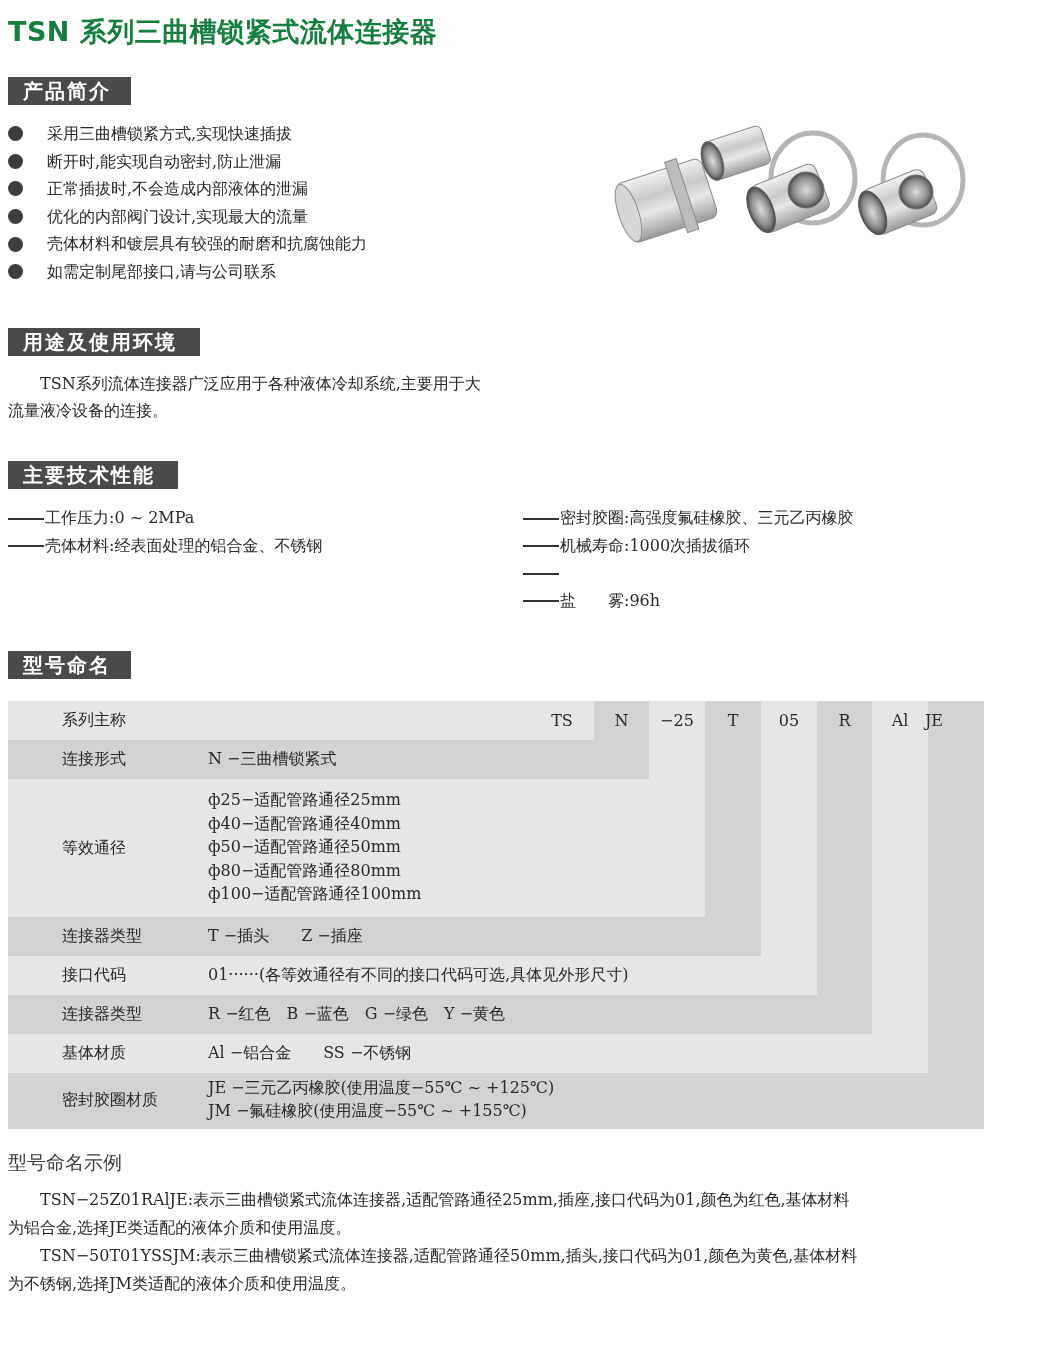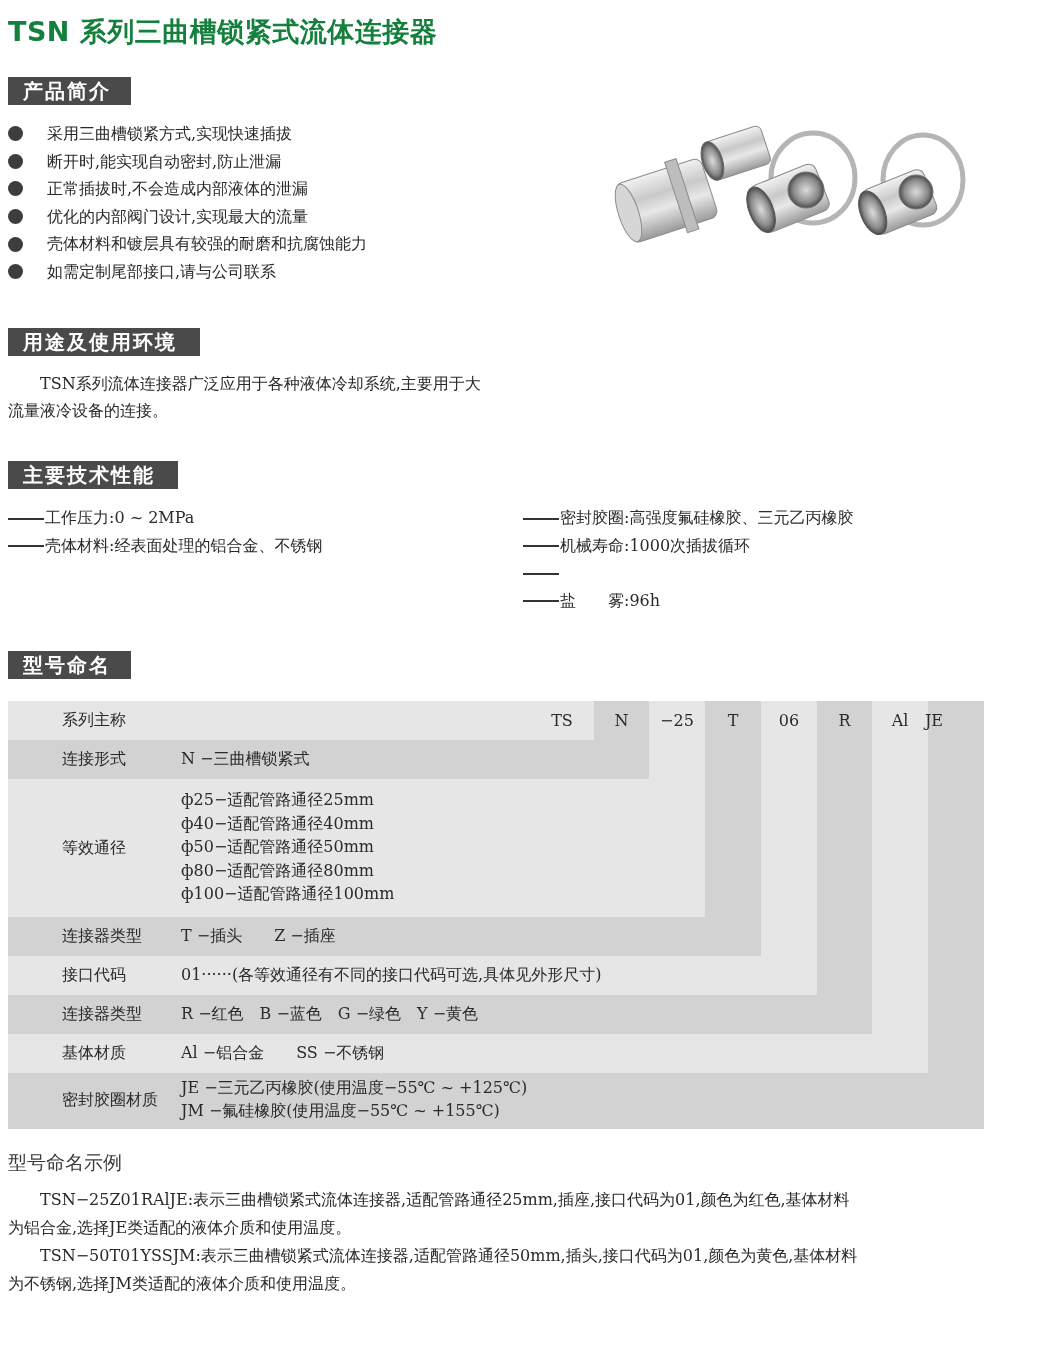--- a/index.html
+++ b/index.html
@@ -22,21 +22,21 @@
   .bullets li { height: 27.6px; line-height: 27.6px; font-size: 16px; white-space: nowrap; display: flex; align-items: center; }
   .dot { width: 15px; height: 15px; border-radius: 50%; background: #3d3d3d; display: inline-block; margin-right: 24px; }
   .product-img { left: 598px; top: 118px; width: 382px; height: 150px; }
   .para { font-size: 16px; line-height: 27px; white-space: nowrap; }
   .spec { font-size: 16px; line-height: 27.6px; white-space: nowrap; }
   .spec .dash { display: inline-block; width: 36px; border-top: 2px solid #333; vertical-align: middle; margin-right: 1px; }
   .cell { position: absolute; }
   .light { background: #e6e6e6; }
   .dark { background: #d2d2d2; }
   .lbl { position: absolute; left: 24px; font-size: 16px; white-space: nowrap; margin-left: 38px; }
-  .val { position: absolute; left: 181px; font-size: 16px; white-space: nowrap; }
+  .val { position: absolute; left: 208px; font-size: 16px; white-space: nowrap; }
   .code { position: absolute; top: 701px; height: 39px; line-height: 39px; text-align: center; font-size: 16px; }
   .ex-title { font-family: "DejaVu Sans", "Liberation Sans", sans-serif; font-size: 19px; color: #3a3a3a; white-space: nowrap; }
   .ex { font-size: 16px; line-height: 28px; white-space: nowrap; }
 </style>
 </head>
 <body>
 
 <div class="abs title">TSN 系列三曲槽锁紧式流体连接器</div>
 
 <div class="abs sec-head" style="left:8px; top:77px; width:108px;">产品简介</div>
@@ -150,21 +150,21 @@
   <div class="cell dark" style="left:8px; top:917px; width:753px; height:39px;"></div>
   <div class="cell light" style="left:8px; top:956px; width:809px; height:39px;"></div>
   <div class="cell dark" style="left:8px; top:995px; width:864px; height:39px;"></div>
   <div class="cell light" style="left:8px; top:1034px; width:920px; height:39px;"></div>
   <div class="cell dark" style="left:8px; top:1073px; width:976px; height:56px;"></div>
 
   <div class="code" style="left:530px; width:64px;">TS</div>
   <div class="code" style="left:594px; width:55px;">N</div>
   <div class="code" style="left:649px; width:56px;">−25</div>
   <div class="code" style="left:705px; width:56px;">T</div>
-  <div class="code" style="left:761px; width:56px;">06</div>
+  <div class="code" style="left:761px; width:56px;">05</div>
   <div class="code" style="left:817px; width:55px;">R</div>
   <div class="code" style="left:872px; width:56px;">Al</div>
   <div class="code" style="left:916px; width:36px;">JE</div>
 
   <div class="lbl" style="top:710px;">系列主称</div>
   <div class="lbl" style="top:749px;">连接形式</div>
   <div class="lbl" style="top:838px;">等效通径</div>
   <div class="lbl" style="top:926px;">连接器类型</div>
   <div class="lbl" style="top:965px;">接口代码</div>
   <div class="lbl" style="top:1004px;">连接器类型</div>

